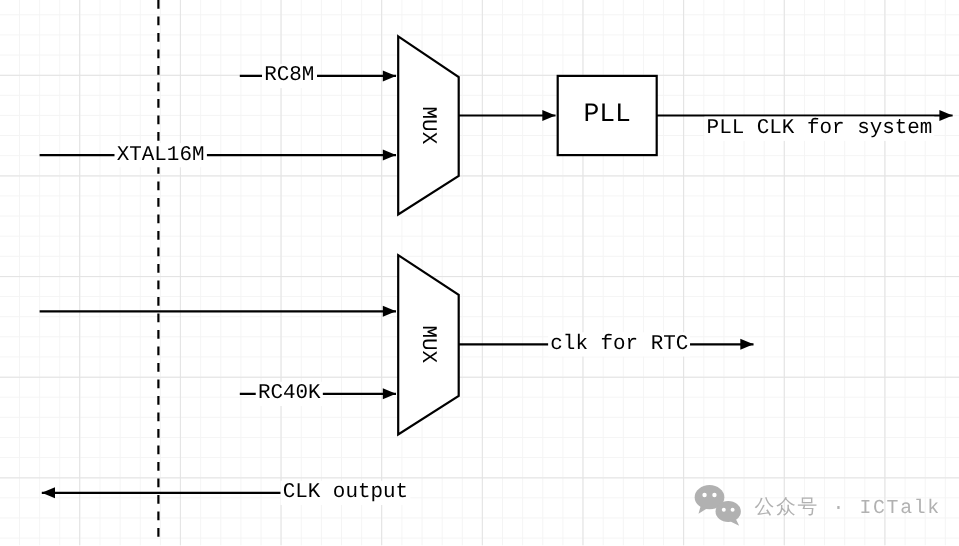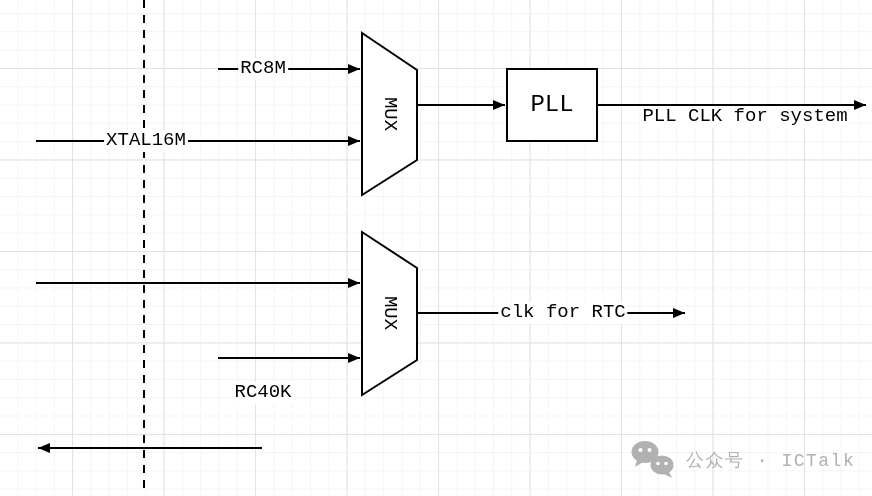--- a/index.html
+++ b/index.html
@@ -71,23 +71,24 @@
     <line x1="262" y1="448" x2="38" y2="448" stroke="#000000" stroke-width="2" marker-end="url(#arrow)"></line>
 
     <polygon points="362,33 417,70 417,160 362,195" fill="#ffffff" stroke="#000000" stroke-width="2"></polygon>
     <polygon points="362,232 417,268 417,360 362,395" fill="#ffffff" stroke="#000000" stroke-width="2"></polygon>
 
     <rect x="507" y="69" width="90" height="72" fill="#ffffff" stroke="#000000" stroke-width="2"></rect>
   </svg>
 
   <div class="lbl" style="left:263px; top:69px;">RC8M</div>
   <div class="lbl" style="left:146px; top:141px;">XTAL16M</div>
-  <div class="lbl" style="left:263px; top:358px;margin-top:35px;">RC40K</div>
+  <div class="lbl" style="left:263px; top:358px;">RC40K</div>
   <div class="lbl" style="left:745px; top:105px;margin-top:12px;">PLL CLK for system</div>
   <div class="lbl" style="left:563px; top:313px;">clk for RTC</div>
+  <div class="lbl" style="left:314px; top:448px;">CLK output</div>
 
   <div class="lbl nobg rot" style="left:389px; top:114px;">MUX</div>
   <div class="lbl nobg rot" style="left:389px; top:313px;">MUX</div>
   <div class="lbl nobg pll-text" style="left:552px; top:105px;">PLL</div>
 
   <div class="watermark">
     <svg width="46" height="38" viewBox="0 0 46 38">
       <g fill="#b1b1b1">
         <ellipse cx="14" cy="11" rx="13.5" ry="11"></ellipse>
         <path d="M6,19 L4,26 L12,21 Z"></path>

